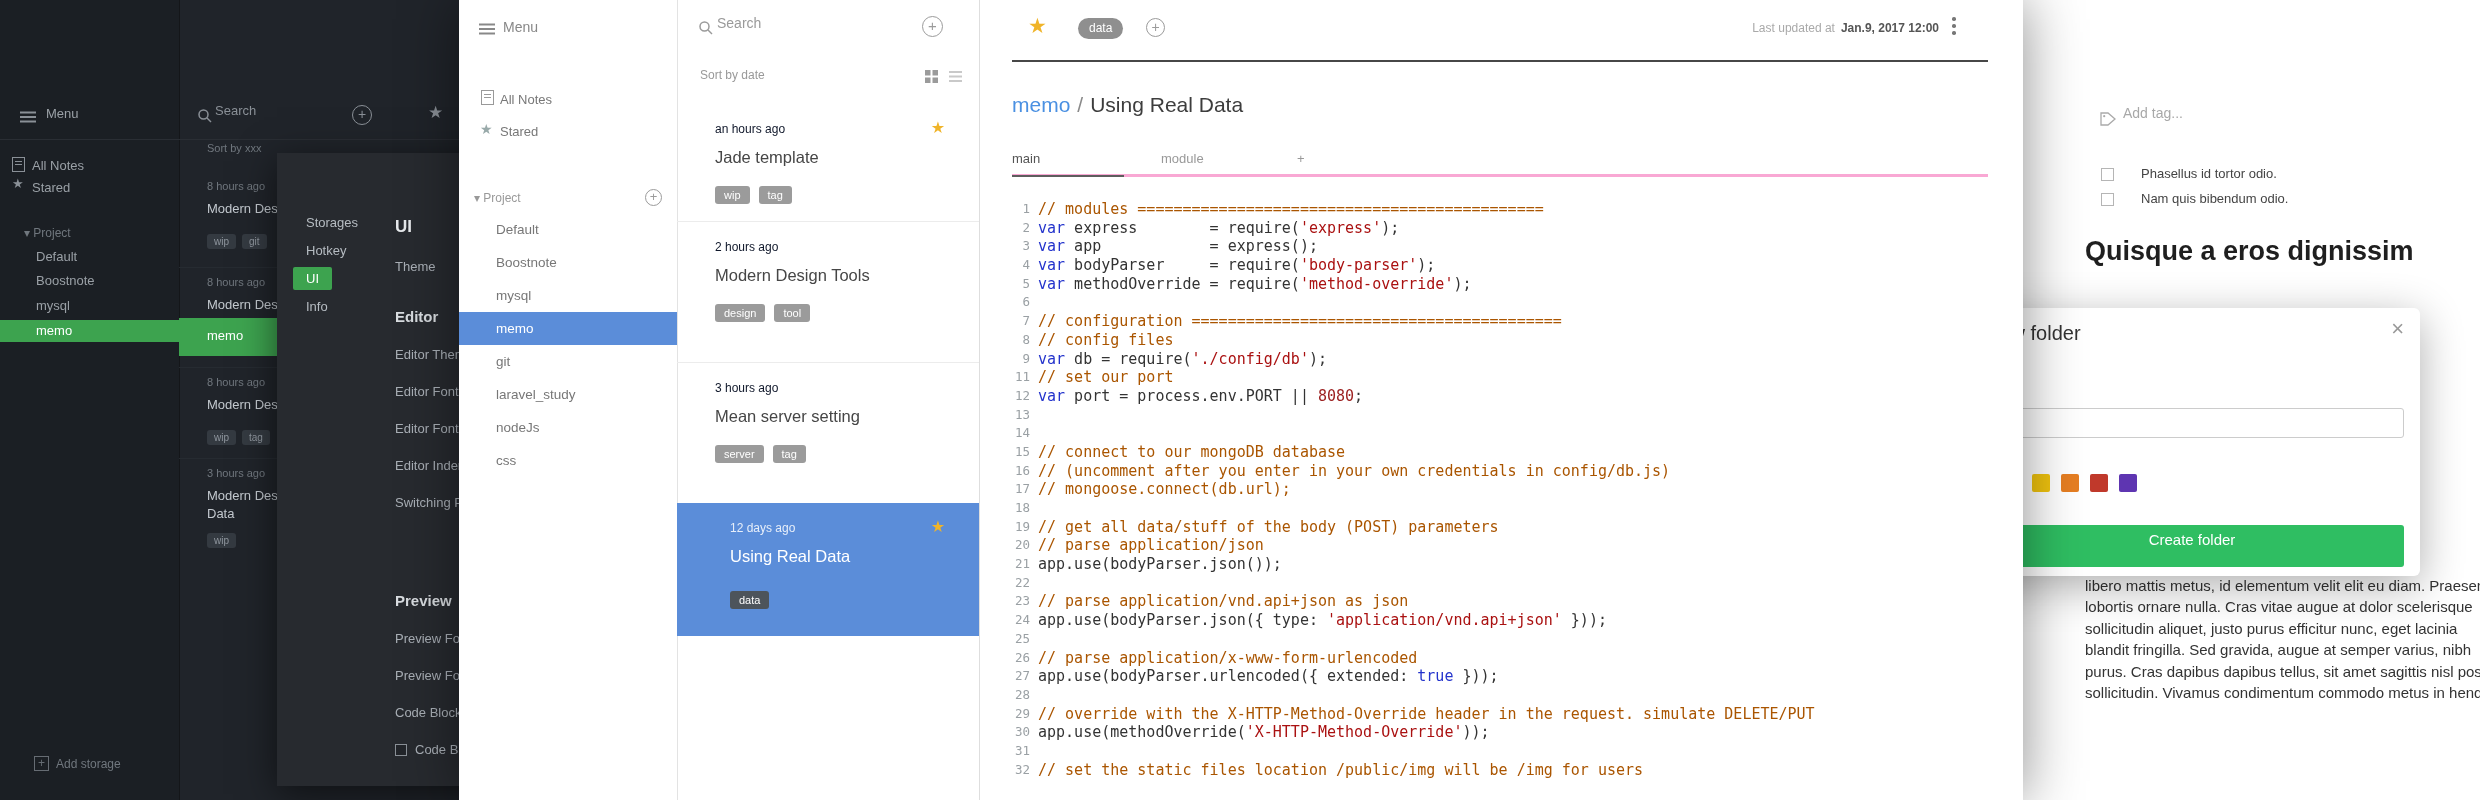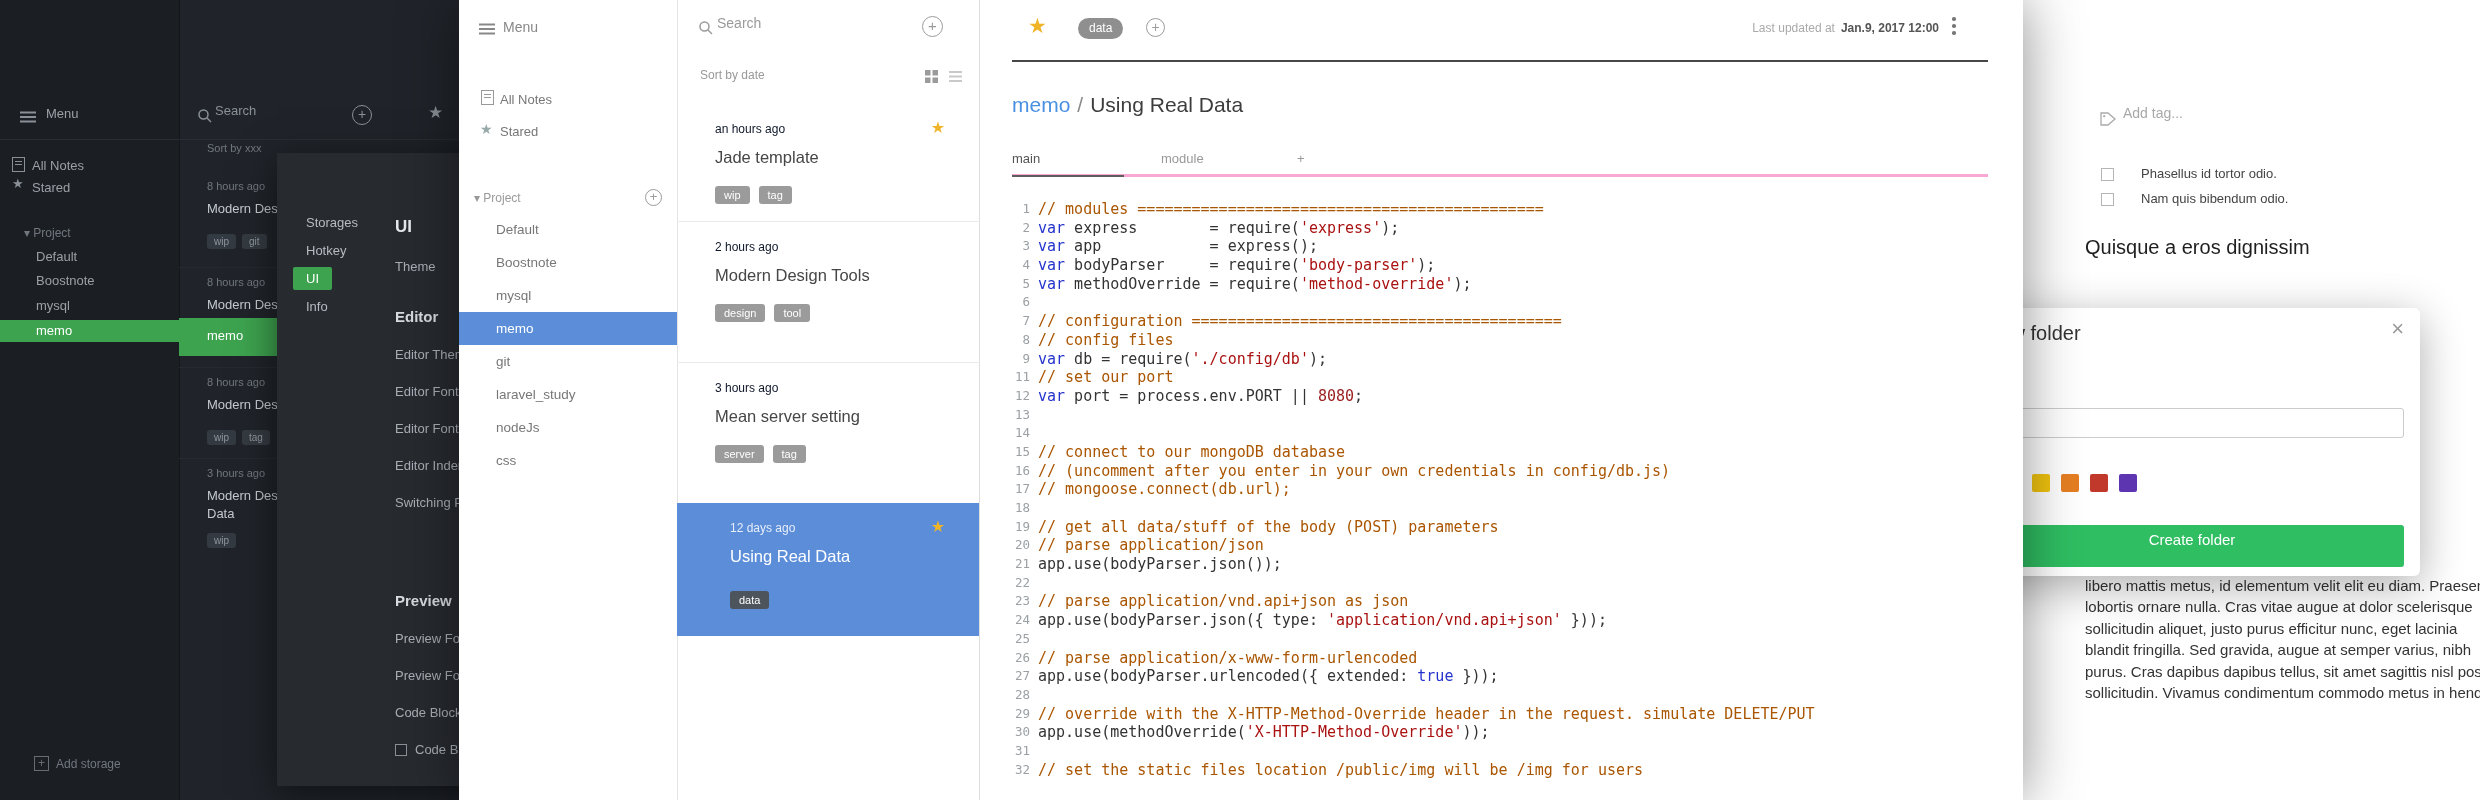--- a/index.html
+++ b/index.html
@@ -92,21 +92,21 @@
   .tok-kw{color:var(--kw,#2333cc)}
   .tok-num{color:var(--num,#9c2121)}
 
   
   #right-app{position:absolute;left:2023px;top:0;width:457px;height:800px;background:#fff;z-index:2}
   #rp-addtag{position:absolute;left:100px;top:105px;width:200px;font-size:14px;color:#555}
   #rp-addtag::placeholder{color:#a8a8a8}
   .rp-check{position:absolute;left:78px;display:flex;align-items:flex-end;gap:27px}
   .cbx2{width:13px;height:13px;border:1px solid #b5b5b5;background:#fff;flex:none}
   .rp-chklabel{font-size:13px;color:#444;white-space:nowrap}
-  #rp-heading{position:absolute;left:62px;top:236px;font-size:20px;font-weight:normal;color:#1f1f1f;white-space:nowrap}
+  #rp-heading{position:absolute;left:62px;top:236px;font-size:27px;font-weight:bold;color:#1f1f1f;white-space:nowrap}
   #rp-para{position:absolute;left:62px;top:575px;width:420px}
   .rp-line{font-size:15px;line-height:21.4px;color:#333;white-space:nowrap}
   #dialog{position:absolute;left:-60px;top:308px;width:457px;height:268px;background:#fff;border-radius:6px;
     box-shadow:0 10px 44px rgba(0,0,0,.32)}
   #dlg-title{position:absolute;left:22px;top:14px;font-size:20px;color:#333}
   #dlg-close{position:absolute;right:16px;top:8px;font-size:22px;color:#999}
   #dlg-input{position:absolute;left:17px;top:100px;width:424px;height:30px;border:1px solid #ccc;border-radius:3px;
     background:#fff;padding:0 8px;font-size:14px;color:#333}
   #dlg-swatches{position:absolute;left:11px;top:166px;display:flex;gap:11px}
   .swatch{width:18px;height:18px;border-radius:2px}

